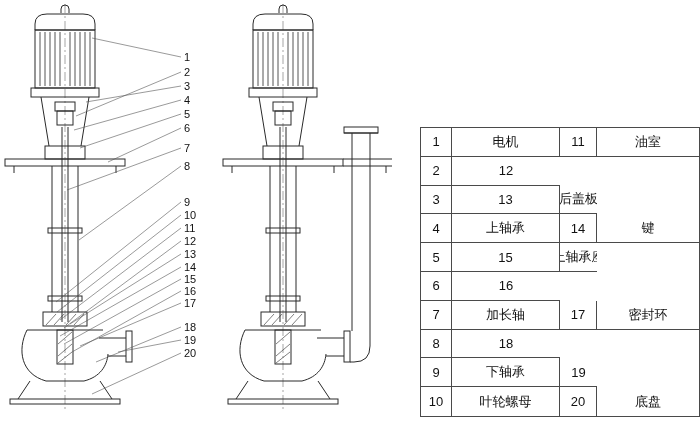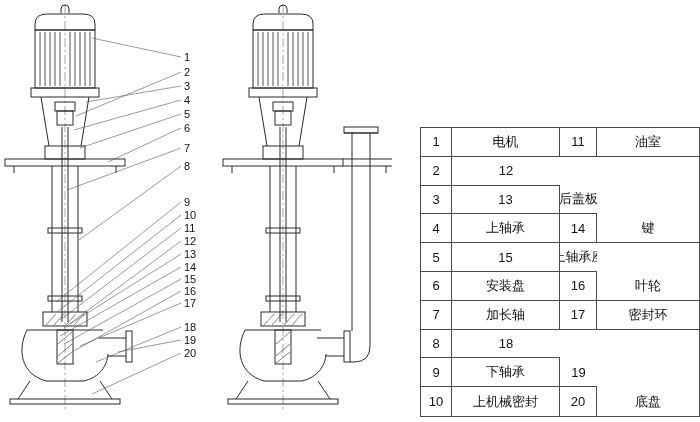--- a/index.html
+++ b/index.html
@@ -183,40 +183,38 @@
       <div>14</div>
       <div>键</div>
     </div>
     <div class="parts-row">
       <div>5</div>
       <div>15</div>
       <div>上轴承座</div>
     </div>
     <div class="parts-row">
       <div>6</div>
-      <div>安装盘</div>
       <div>16</div>
-      <div>叶轮</div>
     </div>
     <div class="parts-row">
       <div>7</div>
       <div>加长轴</div>
       <div>17</div>
       <div>密封环</div>
     </div>
     <div class="parts-row">
       <div>8</div>
       <div>18</div>
     </div>
     <div class="parts-row">
       <div>9</div>
       <div>下轴承</div>
       <div>19</div>
     </div>
     <div class="parts-row">
       <div>10</div>
-      <div>上机械密封</div>
+      <div>叶轮螺母</div>
       <div>20</div>
       <div>底盘</div>
     </div>
   </div>
 
 </div>
 
 </body></html>

